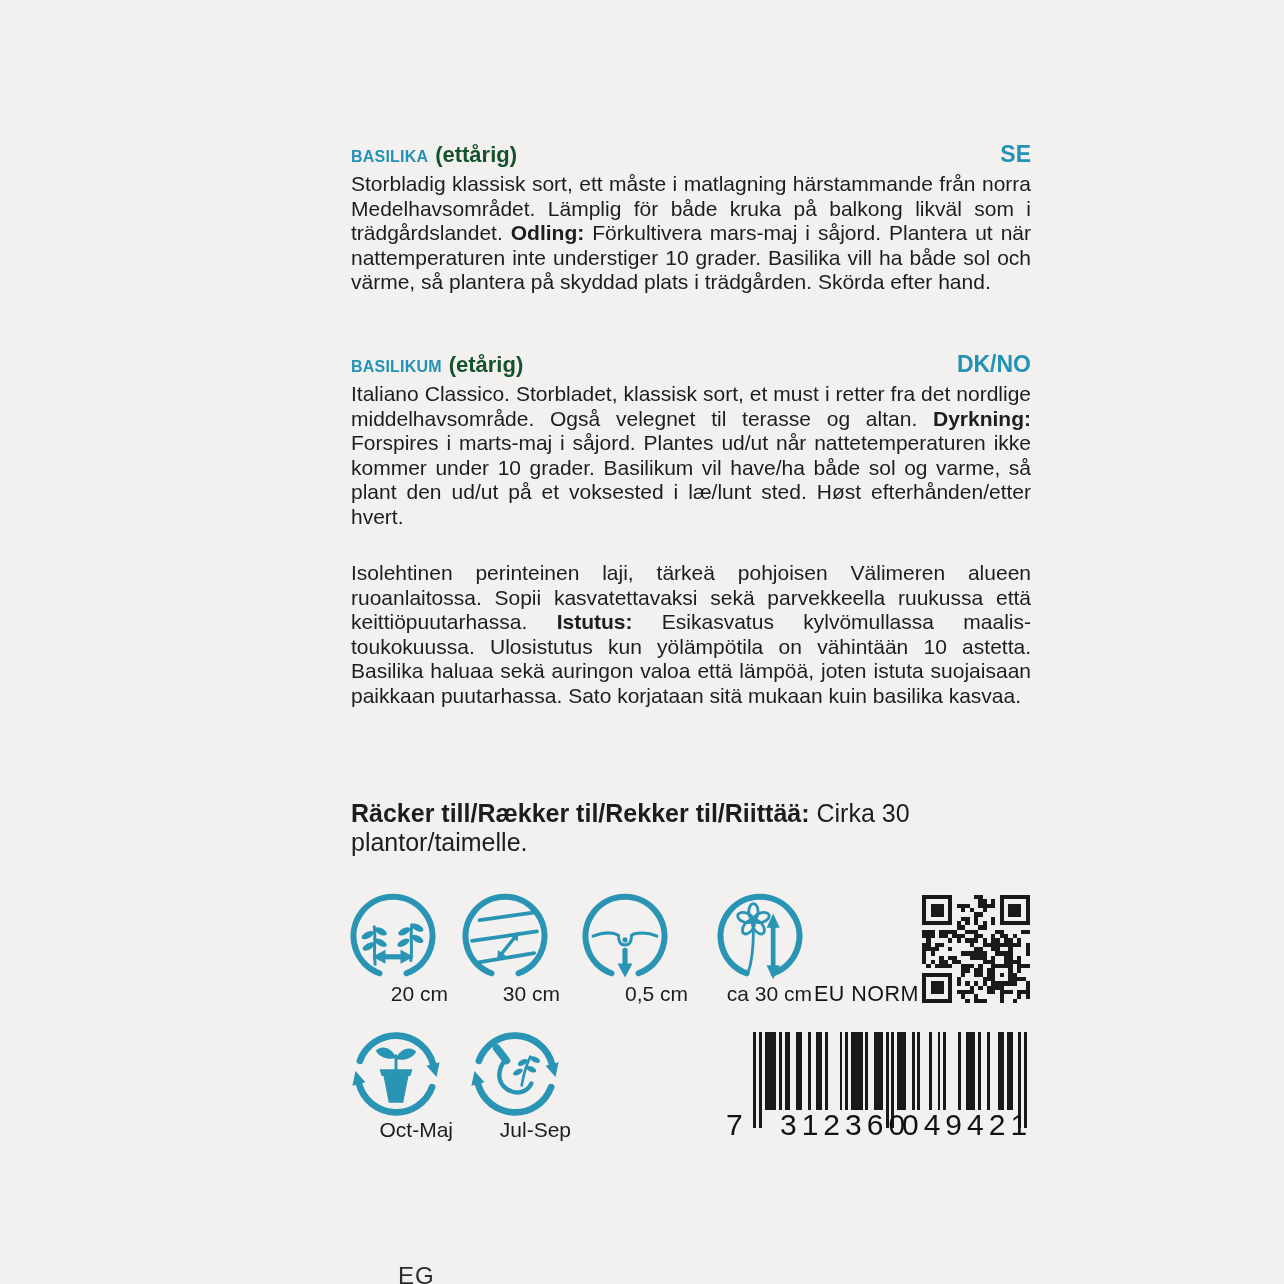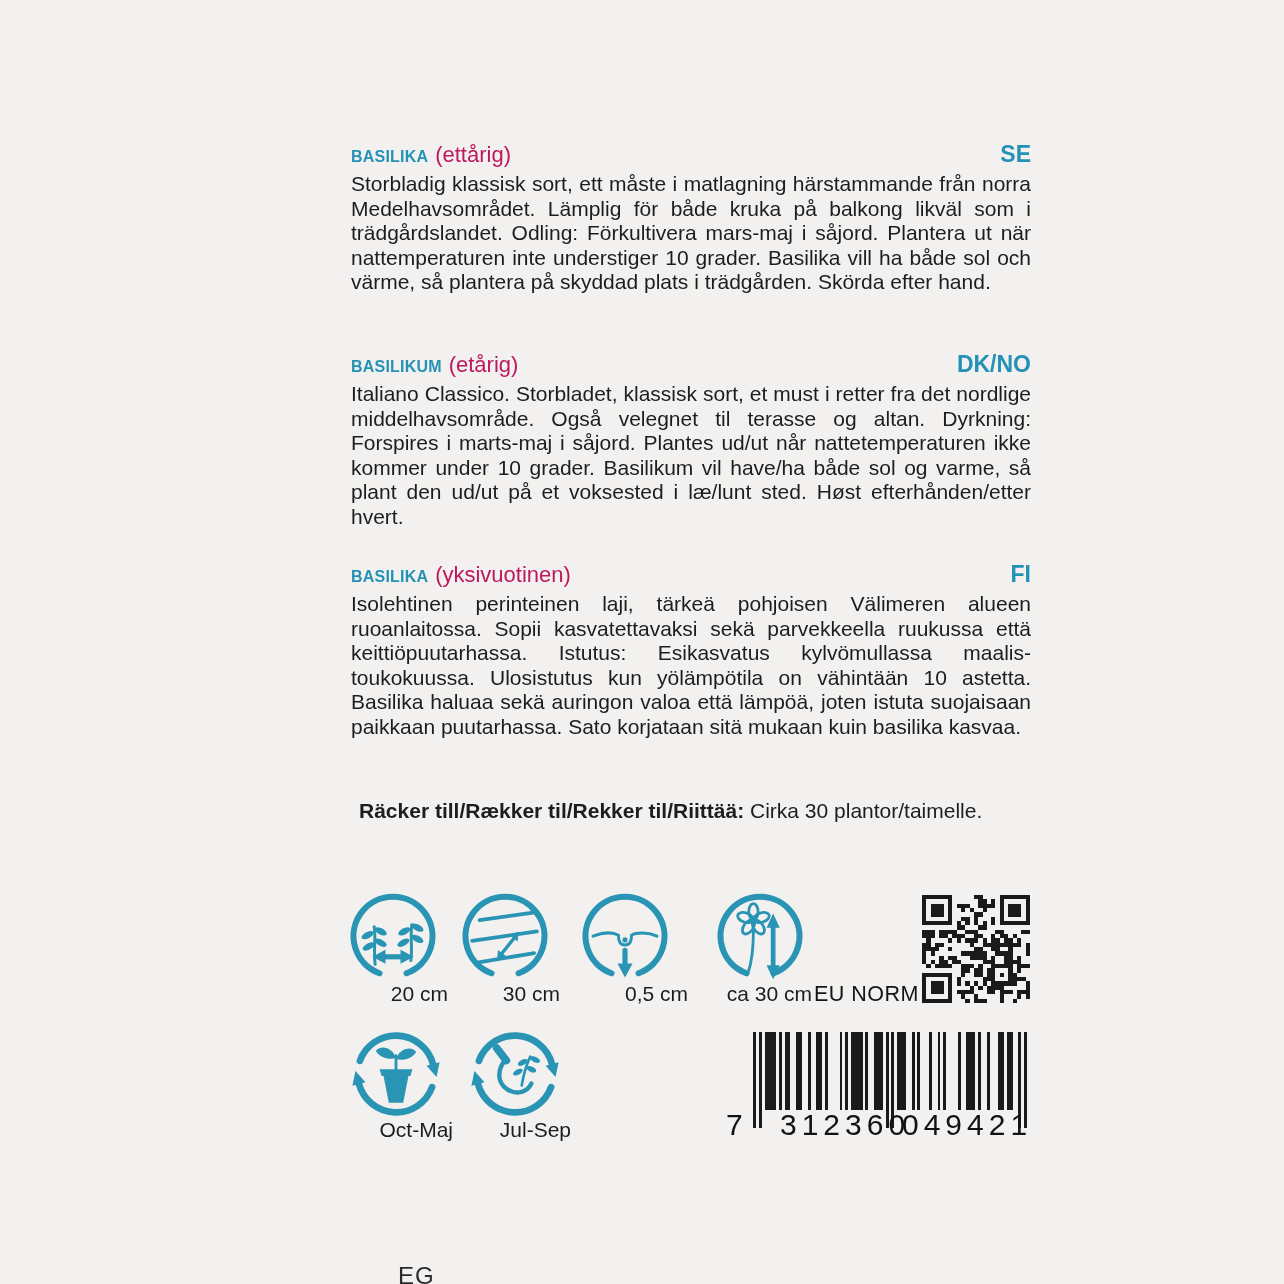--- a/index.html
+++ b/index.html
@@ -18,33 +18,33 @@
     position:absolute;left:351px;width:680px;
   }
   .heading-row{
     display:flex;justify-content:space-between;align-items:baseline;
     margin-bottom:4px;
   }
   .heading-title{
     font-size:16px;font-weight:bold;color:#2492b4;letter-spacing:0.2px;
   }
   .heading-suffix{
-    font-size:22px;font-weight:normal;color:#be185d;margin-left:7px;
+    font-size:22px;font-weight:bold;color:#14532d;margin-left:7px;
   }
   .lang-code{
     font-size:23px;font-weight:bold;color:#2492b4;
   }
   .body-text{
     font-size:21px;line-height:24.5px;color:#1d1d1d;
     text-align:justify;
   }
-  .body-text b{font-weight:normal;}
+  .body-text b{font-weight:bold;}
   .yield-line{
-    position:absolute;left:359px;width:680px;
-    font-size:21px;color:#1d1d1d;
+    position:absolute;left:351px;width:680px;
+    font-size:25px;color:#1d1d1d;
   }
   
   .icon-circle{position:absolute;width:94px;height:94px;}
   .icon-circle2{position:absolute;width:96px;height:96px;}
   .icon-label{
     position:absolute;width:110px;text-align:right;
     font-size:21px;color:#1d1d1d;
   }
   .eu-norm{
     position:absolute;font-size:21.5px;color:#151515;letter-spacing:0.5px;
@@ -81,26 +81,20 @@
     <div class="heading-row">
       <div>
         <span class="heading-title">BASILIKUM</span><span class="heading-suffix">(etårig)</span>
       </div>
       <span class="lang-code">DK/NO</span>
     </div>
     <div class="body-text"><span>Italiano Classico. Storbladet, klassisk sort, et must i retter fra det nordlige middelhavsområde. Også velegnet til terasse og altan. </span><b>Dyrkning:</b><span> Forspires i marts-maj i såjord. Plantes ud/ut når nattetemperaturen ikke kommer under 10 grader. Basilikum vil have/ha både sol og varme, så plant den ud/ut på et voksested i læ/lunt sted. Høst efterhånden/etter hvert.</span></div>
   </div>
 
   <div class="section" style="top:561px">
-    <div class="heading-row">
-      <div>
-        <span class="heading-title">BASILIKA</span><span class="heading-suffix">(yksivuotinen)</span>
-      </div>
-      <span class="lang-code">FI</span>
-    </div>
     <div class="body-text"><span>Isolehtinen perinteinen laji, tärkeä pohjoisen Välimeren alueen ruoanlaitossa. Sopii kasvatettavaksi sekä parvekkeella ruukussa että keittiöpuutarhassa. </span><b>Istutus:</b><span> Esikasvatus kylvömullassa maalis-toukokuussa. Ulosistutus kun yölämpötila on vähintään 10 astetta. Basilika haluaa sekä auringon valoa että lämpöä, joten istuta suojaisaan paikkaan puutarhassa. Sato korjataan sitä mukaan kuin basilika kasvaa.</span></div>
   </div>
 
   <div class="yield-line" style="top:799px"><b>Räcker till/Rækker til/Rekker til/Riittää:</b><span> Cirka 30 plantor/taimelle.</span></div>
 
   <svg class="icon-circle" style="left:346px;top:891px" viewBox="0 0 100 100">
     <g stroke="#2994b4" fill="none" stroke-linecap="round">
       <path d="M35.6 87.5 A42 42 0 1 1 64.4 87.5" stroke-width="6.5"></path>
       <path d="M31 78 C29 62 32 52 30 38" stroke-width="3.2"></path>
       <path d="M69 74 C71 58 68 50 70 36" stroke-width="3.2"></path>

